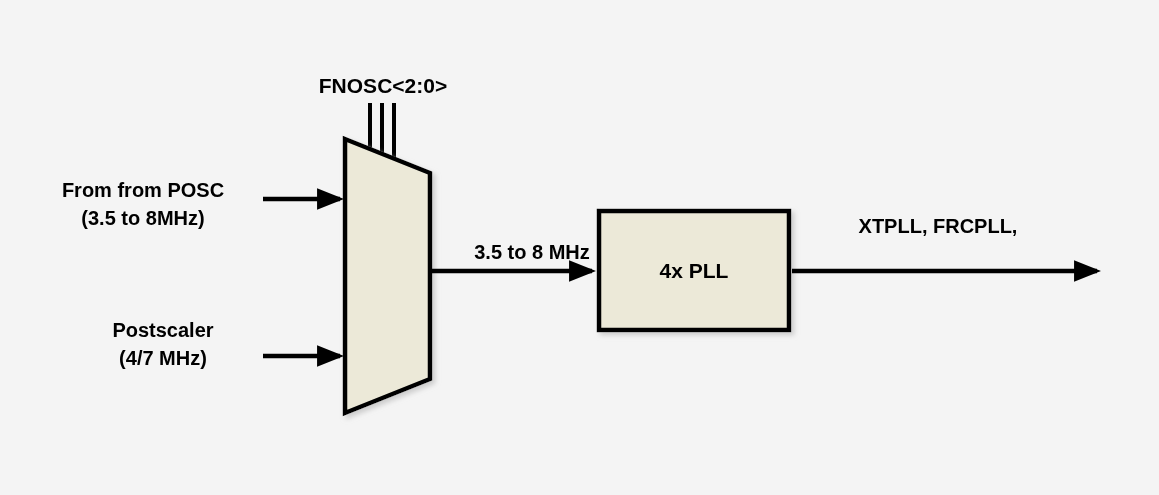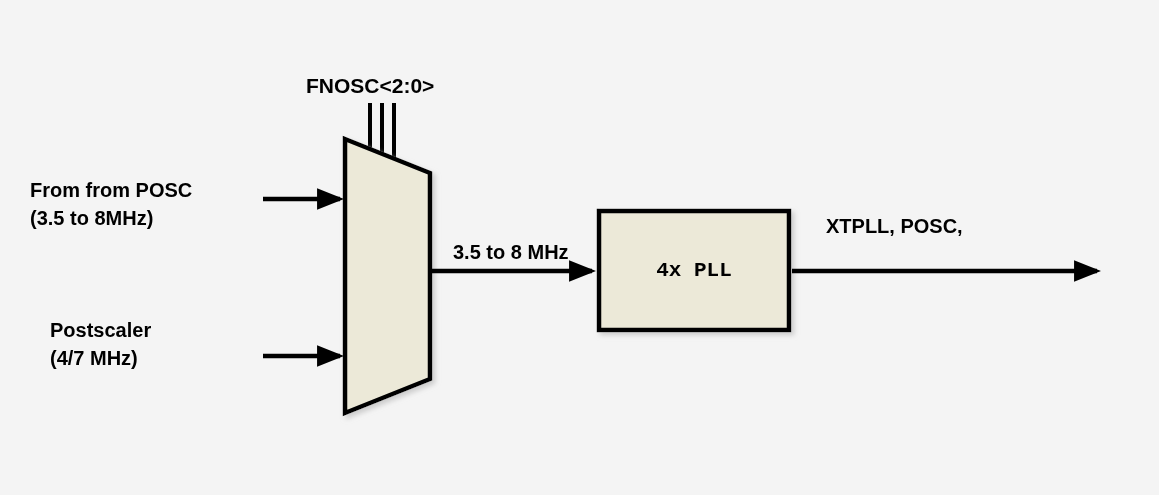--- a/index.html
+++ b/index.html
@@ -19,29 +19,30 @@
     position: absolute;
     left: 0;
     top: 0;
     width: 1159px;
     height: 495px;
   }
   .lbl {
     position: absolute;
     color: #000;
     font-weight: bold;
+    text-align: center;
     white-space: nowrap;
   }
   .lbl-fnosc   { left: 306px; top: 74px;  width: 154px; font-size: 21px; }
   .lbl-posc    { left: 30px;  top: 176px; width: 226px; font-size: 20px; line-height: 28px; }
   .lbl-frc     { left: 50px;  top: 316px; width: 226px; font-size: 20px; line-height: 28px; }
   .lbl-muxout  { left: 433px; top: 241px; width: 158px; font-size: 20px; margin-left: 20px; }
   .lbl-pllbox  { left: 599px; top: 211px; width: 190px; height: 119px;
                  display: flex; align-items: center; justify-content: center;
-                 font-size: 21px; font-family: Liberation Mono, monospace; }
+                 font-size: 21px; }
   .lbl-out     { left: 826px; top: 211px; width: 224px; font-size: 20px; line-height: 30px; }
 </style>
 </head>
 <body>
 
 <div id="stage">
 
   <svg id="diagram-svg" viewBox="0 0 1159 495">
     <defs>
       <marker id="arrowhead" viewBox="0 0 10 10" refX="8.5" refY="5" markerWidth="6" markerHeight="6" orient="auto">
@@ -80,16 +81,16 @@
   <div class="lbl lbl-frc">
     <div>Postscaler</div>
     <div>(4/7 MHz)</div>
   </div>
 
   <div class="lbl lbl-muxout">3.5 to 8 MHz</div>
 
   <div class="lbl lbl-pllbox">4x PLL</div>
 
   <div class="lbl lbl-out">
-    <div>XTPLL, POSC,</div>
+    <div>XTPLL, FRCPLL,</div>
   </div>
 
 </div>
 
 </body></html>

